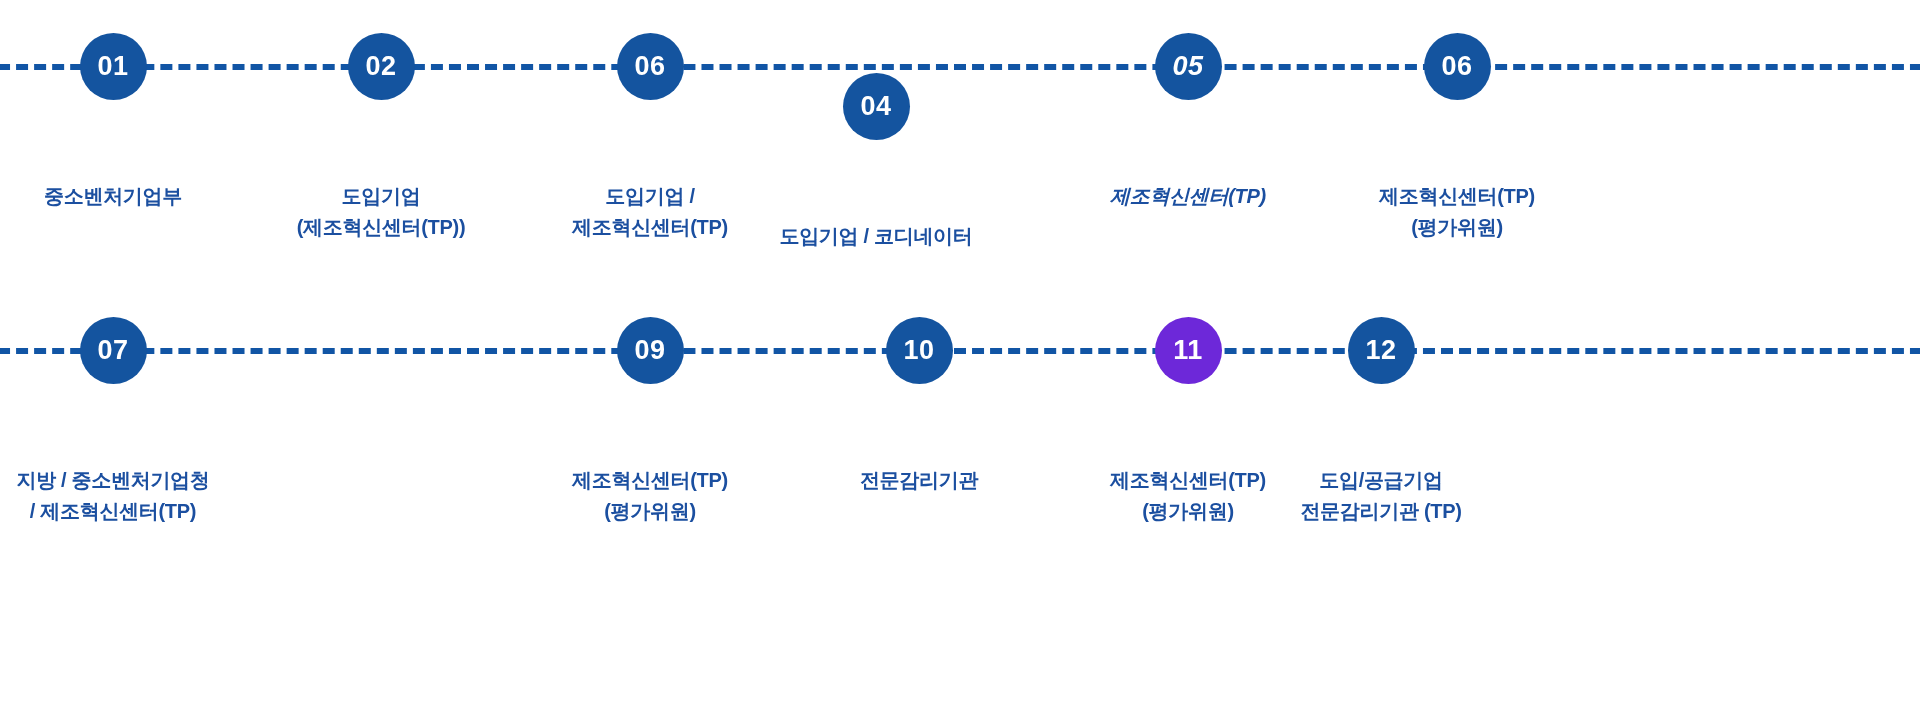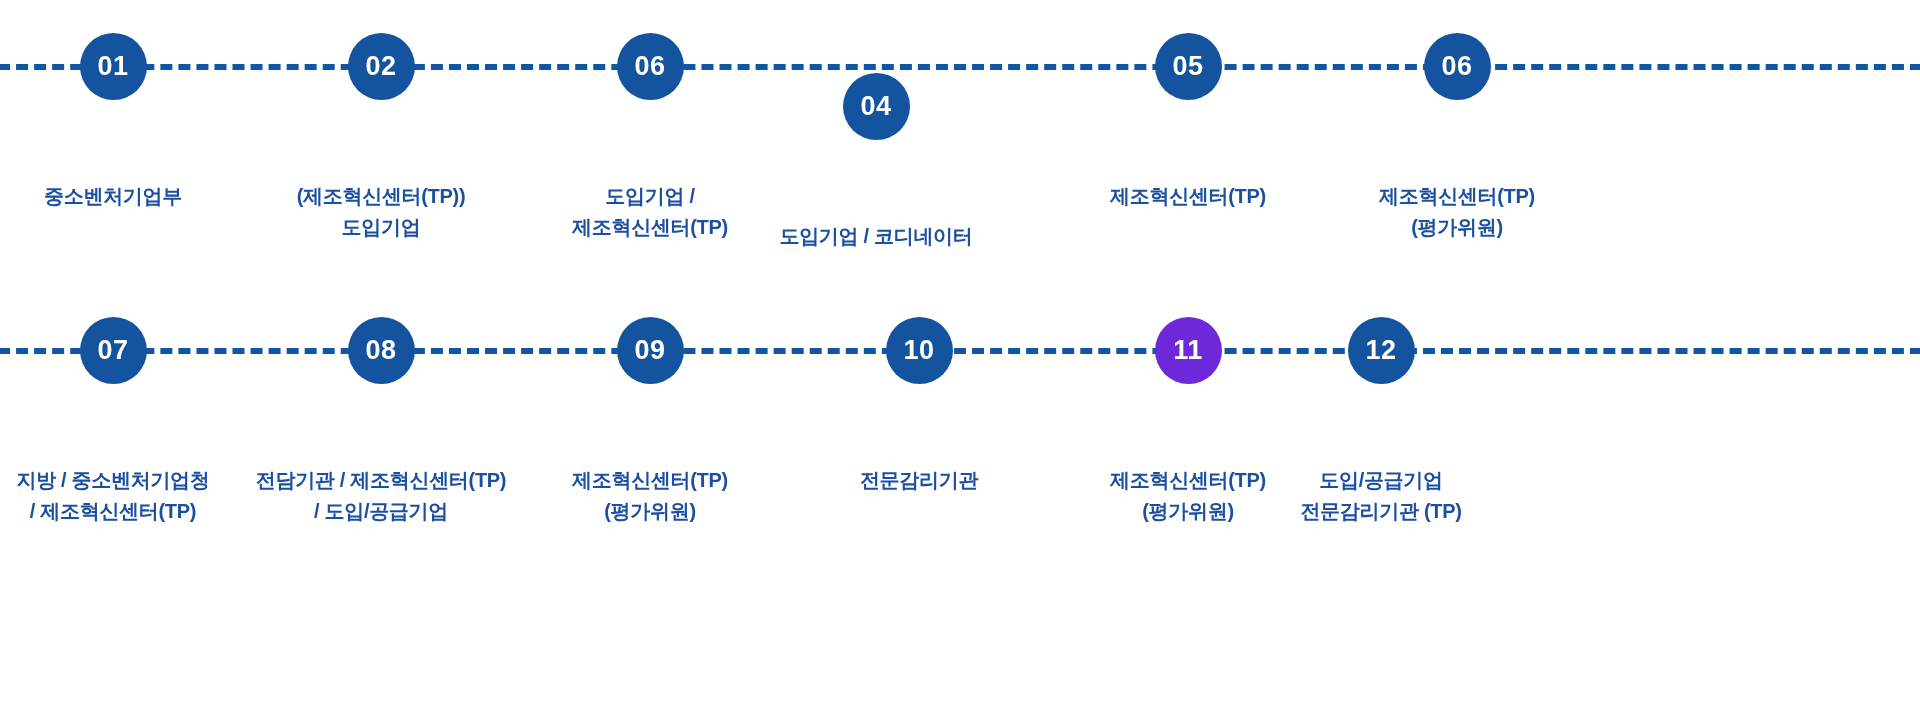--- a/index.html
+++ b/index.html
@@ -105,42 +105,42 @@
           </div>
           <div class="caption" style="color: rgb(27, 79, 160);">
             <span class="line">중소벤처기업부</span>
           </div>
         </div>
         <div class="node" style="left: 381px;">
           <div class="circle-wrap">
             <div class="circle" style="background: rgb(20, 84, 159); color: rgb(255, 255, 255);">02</div>
           </div>
           <div class="caption" style="color: rgb(27, 79, 160);">
+            <span class="line">도입기업</span>
             <span class="line">(제조혁신센터(TP))</span>
-            <span class="line">도입기업</span>
           </div>
         </div>
         <div class="node" style="left: 650px;">
           <div class="circle-wrap">
             <div class="circle" style="background: rgb(20, 84, 159); color: rgb(255, 255, 255);">06</div>
           </div>
           <div class="caption" style="color: rgb(27, 79, 160);">
             <span class="line">도입기업 /</span>
             <span class="line">제조혁신센터(TP)</span>
           </div>
         </div>
         <div class="node" style="left: 876px; margin-top: 40px;">
           <div class="circle-wrap">
             <div class="circle" style="background: rgb(20, 84, 159); color: rgb(255, 255, 255);">04</div>
           </div>
           <div class="caption" style="color: rgb(27, 79, 160);">
             <span class="line">도입기업 / 코디네이터</span>
           </div>
         </div>
-        <div class="node" style="left: 1188px;">
+        <div class="node" style="left: 1188px; font-style: italic;">
           <div class="circle-wrap">
             <div class="circle" style="background: rgb(20, 84, 159); color: rgb(255, 255, 255);">05</div>
           </div>
           <div class="caption" style="color: rgb(27, 79, 160);">
             <span class="line">제조혁신센터(TP)</span>
           </div>
         </div>
         <div class="node" style="left: 1457px;">
           <div class="circle-wrap">
             <div class="circle" style="background: rgb(20, 84, 159); color: rgb(255, 255, 255);">06</div>
@@ -158,29 +158,20 @@
     <div class="nodes">
         <div class="node" style="left: 113px;">
           <div class="circle-wrap">
             <div class="circle" style="background: rgb(20, 84, 159); color: rgb(255, 255, 255);">07</div>
           </div>
           <div class="caption" style="color: rgb(27, 79, 160);">
             <span class="line">지방 / 중소벤처기업청</span>
             <span class="line">/ 제조혁신센터(TP)</span>
           </div>
         </div>
-        <div class="node" style="left: 381px;">
-          <div class="circle-wrap">
-            <div class="circle" style="background: rgb(20, 84, 159); color: rgb(255, 255, 255);">08</div>
-          </div>
-          <div class="caption" style="color: rgb(27, 79, 160);">
-            <span class="line">전담기관 / 제조혁신센터(TP)</span>
-            <span class="line">/ 도입/공급기업</span>
-          </div>
-        </div>
         <div class="node" style="left: 650px;">
           <div class="circle-wrap">
             <div class="circle" style="background: rgb(20, 84, 159); color: rgb(255, 255, 255);">09</div>
           </div>
           <div class="caption" style="color: rgb(27, 79, 160);">
             <span class="line">제조혁신센터(TP)</span>
             <span class="line">(평가위원)</span>
           </div>
         </div>
         <div class="node" style="left: 919px;">

